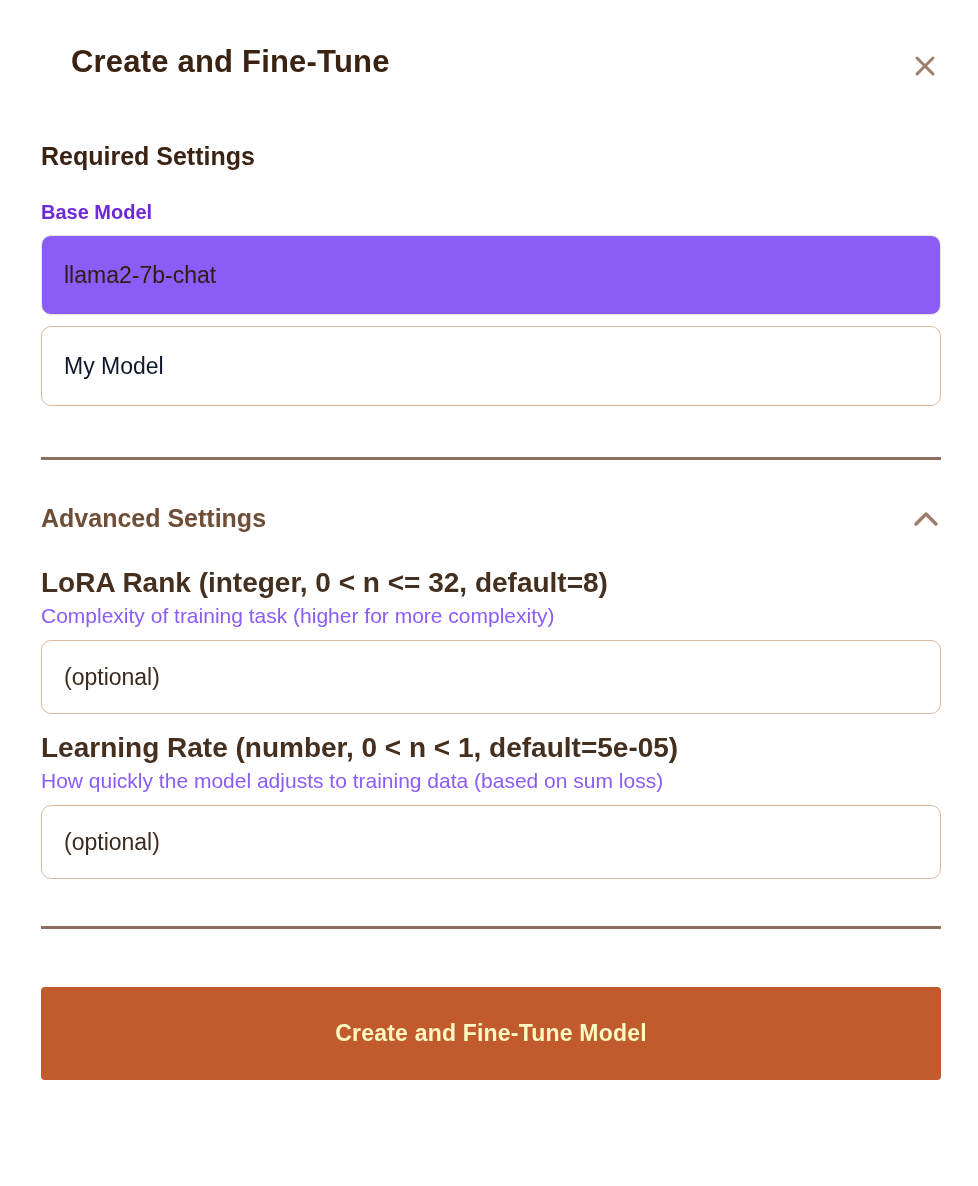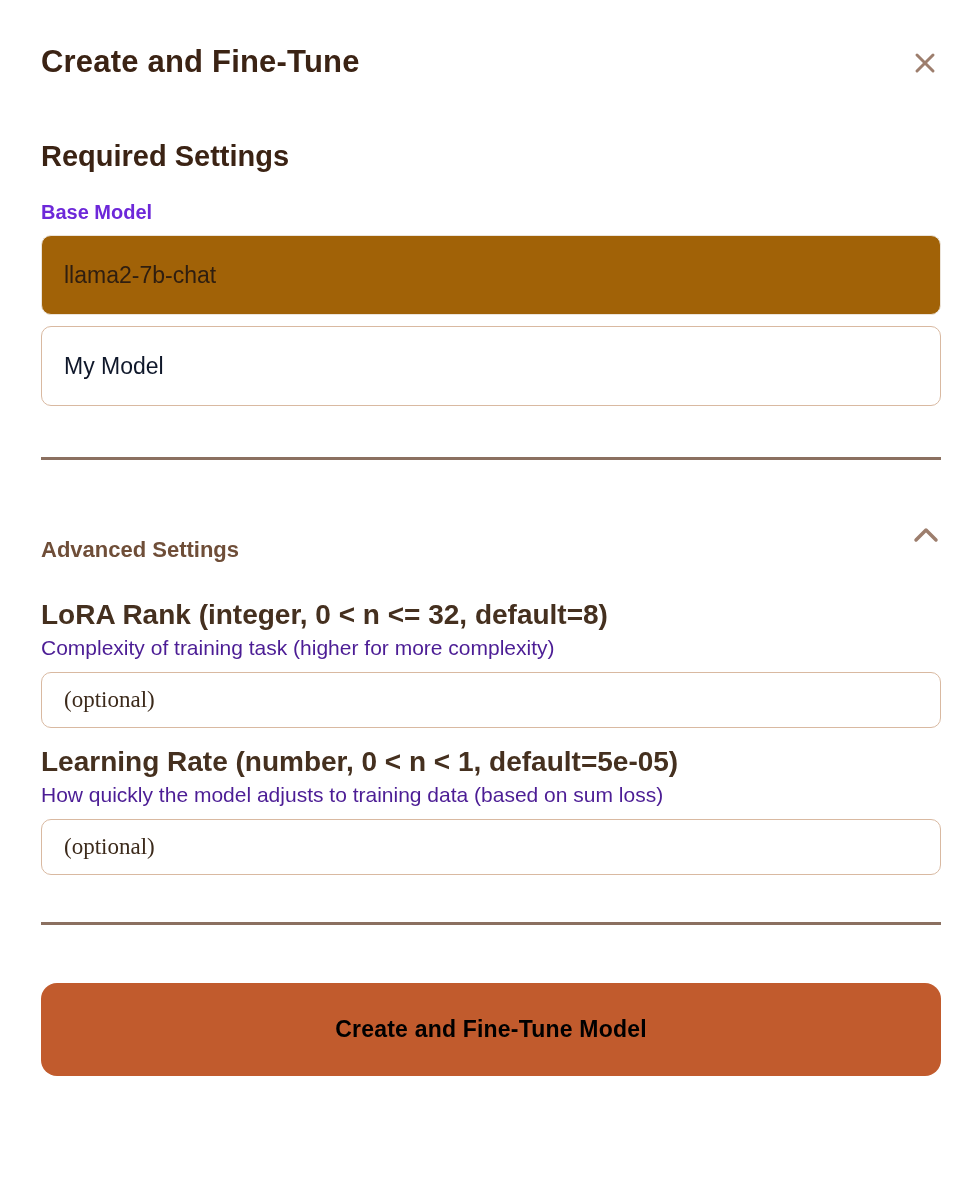--- a/index.html
+++ b/index.html
@@ -9,34 +9,34 @@
     font-family: "Liberation Sans", sans-serif;
     overflow: hidden;
   }
   .modal {
     width: 978px; height: 1186px;
     padding: 0 37px 0 41px;
     background: #ffffff;
   }
   .header-row {
     margin-top: 44px;
-    display: flex; align-items: center; justify-content: space-between;
+    display: flex; align-items: flex-end; justify-content: space-between; margin-left: 30px;
   }
   .modal-title {
     font-size: 31px; font-weight: 700; color: #3b2314;
     letter-spacing: 0.2px; line-height: 36px;
   }
   .icon-btn {
     background: none; border: none; cursor: pointer;
     padding: 0; margin-top: 2px; margin-right: 2px;
     display: flex; align-items: center; justify-content: center;
   }
   .section-heading {
     margin-top: 62px;
-    font-size: 29px; font-weight: 700; color: #3b2314;
+    font-size: 25px; font-weight: 700; color: #3b2314;
     line-height: 28px;
   }
   .field-label {
     margin-top: 30px;
     font-size: 20px; font-weight: 600; color: #6d28d9;
     line-height: 24px;
   }
   .field-label.second { margin-top: 26px; }
   .text-input {
     display: block;
@@ -44,59 +44,58 @@
     margin-top: 11px;
     border: 1.5px solid #d9b9a1;
     border-radius: 10px;
     background: #ffffff;
     padding: 0 22px;
     font-family: "Liberation Sans", sans-serif;
     font-size: 23px; color: #0f172a;
     outline: none;
   }
   .text-input.readonly {
-    background: #a16207;
+    background: #8b5cf6;
     border: 1px solid #ece4da;
     color: #2f1e10;
   }
   .text-input::placeholder { color: #3c2a1b; opacity: 1; }
   .divider {
     border: none;
     border-top: 3px solid #8b7060;
     margin-top: 51px;
   }
   .divider.second { margin-top: 47px; }
   .advanced-row {
     margin-top: 43px;
     display: flex; align-items: center; justify-content: space-between;
   }
   .advanced-heading {
-    font-size: 22px; font-weight: 700; color: #6f4e38;
+    font-size: 25px; font-weight: 700; color: #6f4e38;
     line-height: 30px;
-    margin-top: 32px;
   }
   .adv-label {
     margin-top: 38px;
     font-size: 28px; font-weight: 700; color: #45301f;
     line-height: 24px;
   }
   .adv-label.second { margin-top: 22px; }
   .adv-help {
     margin-top: 9px;
-    font-size: 21px; font-weight: 400; color: #4c1d95;
+    font-size: 21px; font-weight: 400; color: #8b5cf6;
     line-height: 24px;
   }
-  .adv-input { height: 56px; margin-top: 12px; font-family: Liberation Serif, serif; }
+  .adv-input { height: 74px; margin-top: 12px; }
   .submit-btn {
     display: block;
     width: 100%; height: 93px;
     margin-top: 58px;
     background: #c15b2d;
-    border: none; border-radius: 16px;
-    color: #000000;
+    border: none; border-radius: 4px;
+    color: #fef9c3;
     font-family: "Liberation Sans", sans-serif;
     font-size: 23px; font-weight: 700;
     cursor: pointer;
     letter-spacing: 0.2px;
   }
   svg { display: block; }
 </style>
 </head>
 <body>
 

